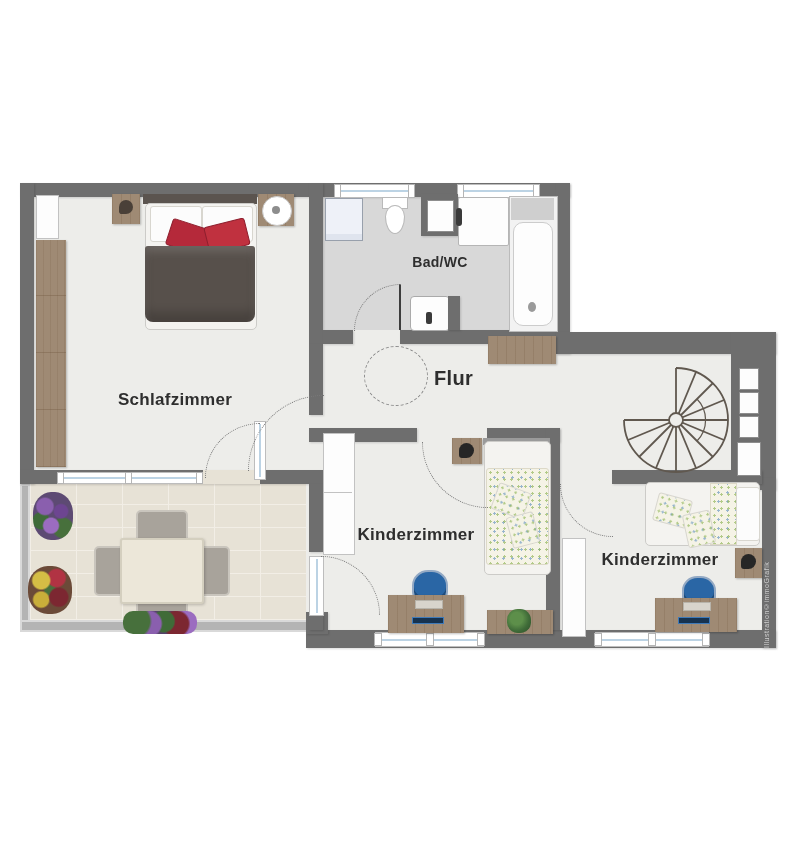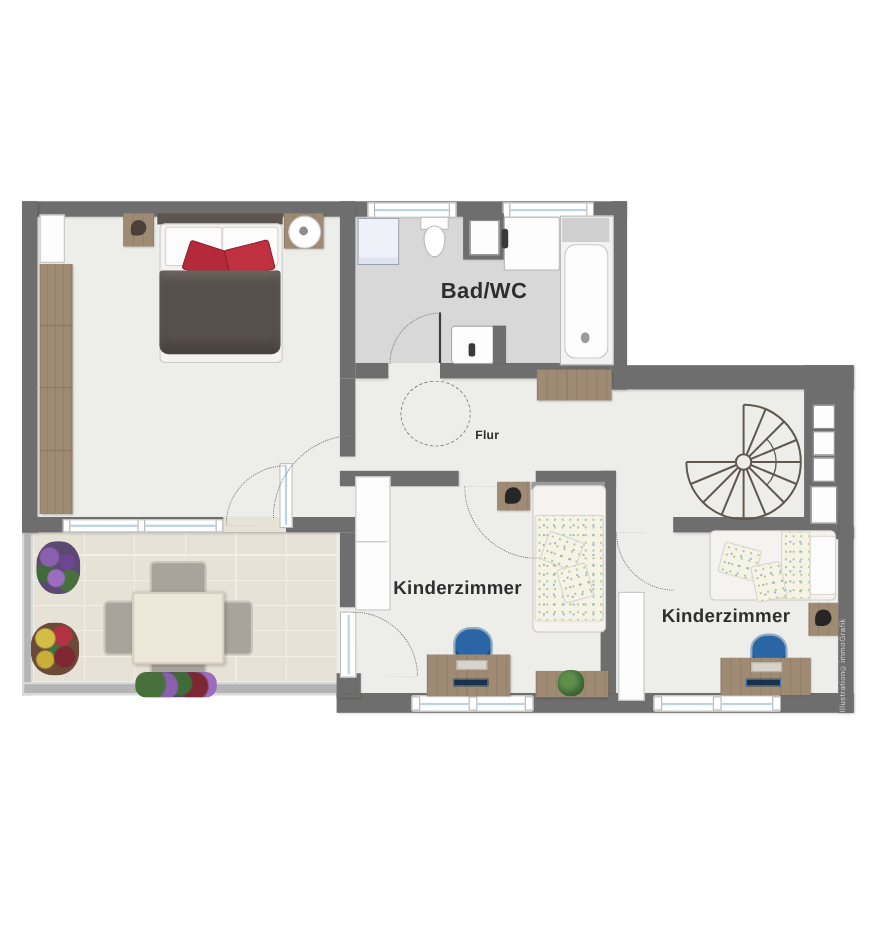--- a/index.html
+++ b/index.html
@@ -200,20 +200,21 @@
       <path d="M82 110 L62 62"></path>
       <path d="M62 114 L62 62"></path>
       <path d="M42 110 L62 62"></path>
       <path d="M25 99 L62 62"></path>
       <path d="M14 82 L62 62"></path>
       <path d="M83 41 A30 30 0 0 1 83 83" stroke-width="1.2"></path>
       <circle cx="62" cy="62" r="7" fill="#ededea"></circle>
     </g>
   </svg>
 
-  <div class="lbl" style="left:390px;top:254px;width:100px;font-size:20px;">Bad/WC</div>
-  <div class="lbl" style="left:413px;top:367px;width:60px;font-size:11px;text-align:center;margin-top:23px;">Flur</div>
+  <div class="lbl" style="left:105px;top:390px;width:140px;font-size:17px;">Schlafzimmer</div>
+  <div class="lbl" style="left:390px;top:254px;width:100px;font-size:14px;">Bad/WC</div>
+  <div class="lbl" style="left:413px;top:367px;width:60px;font-size:20px;text-align:right;">Flur</div>
   <div class="lbl" style="left:346px;top:525px;width:140px;font-size:17px;">Kinderzimmer</div>
   <div class="lbl" style="left:590px;top:550px;width:140px;font-size:17px;">Kinderzimmer</div>
 
   <div class="abs" style="left:763px;top:538px;height:110px;width:12px;writing-mode:vertical-rl;transform:rotate(180deg);font-size:7px;color:#cfcfcf;letter-spacing:.5px;white-space:nowrap;">Illustration©immoGrafik</div>
 
 </div>
 
 </body></html>

